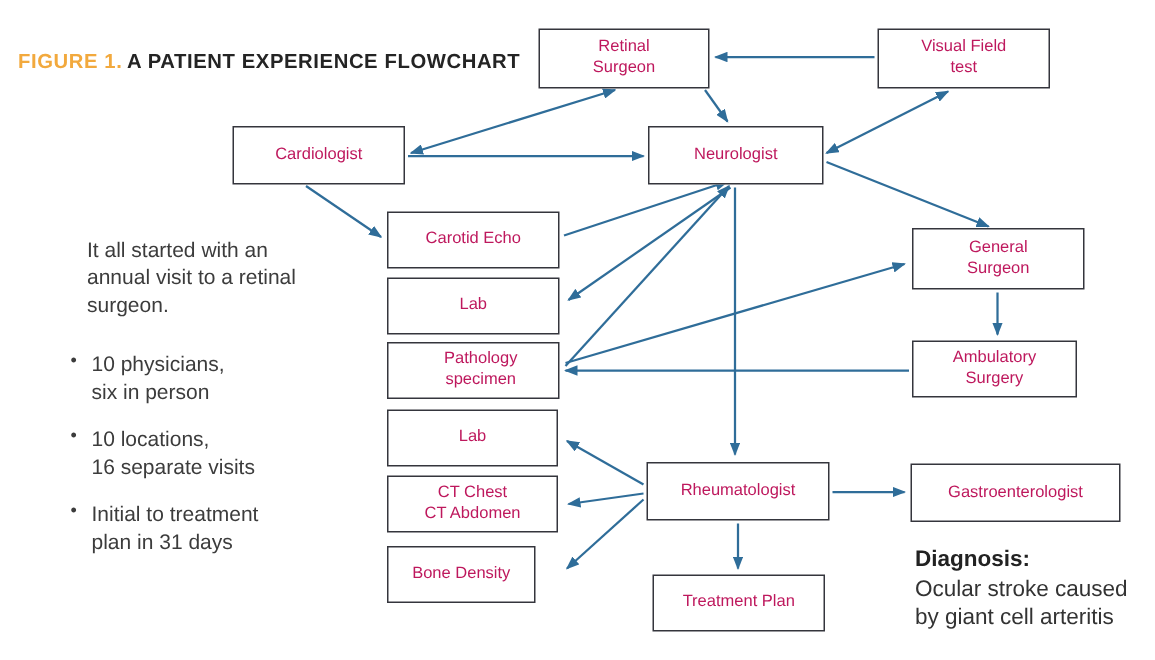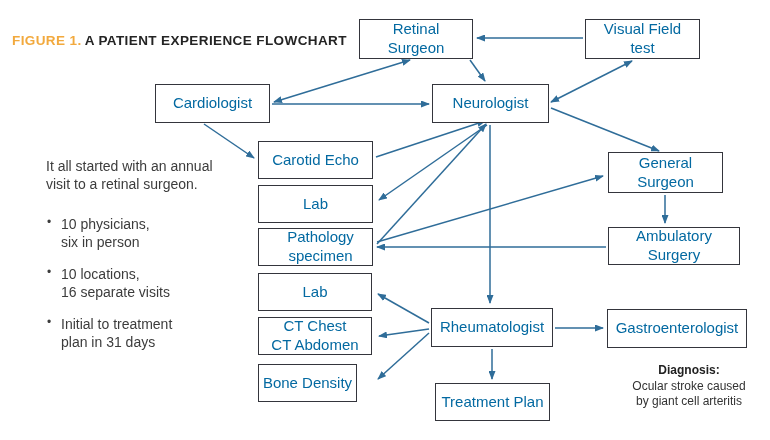--- a/index.html
+++ b/index.html
@@ -24,59 +24,58 @@
   .title .fig { color: #f2a93d; margin-right: 3px; }
   .intro {
     position: absolute;
     left: 46px;
     top: 157px;
     width: 178px;
     font-size: 14px;
     line-height: 1.32;
     color: #3c3c3c;
   }
-  .intro p { margin: 0 0 21px 0; }
+  .intro p { margin: 0 0 21px 12px; }
   .intro ul { list-style: none; margin: 0; padding: 0; }
   .intro li {
     position: relative;
     padding-left: 15px;
     margin-bottom: 13px;
     white-space: pre-line;
   }
   .intro li::before {
     content: "\2022";
     position: absolute;
     left: 1px;
     top: 0;
     font-size: 12px;
     color: #3c3c3c;
   }
   .diagnosis {
     position: absolute;
     left: 610px;
     top: 363px;
     width: 158px;
-    font-size: 12px;
+    font-size: 15px;
     line-height: 1.3;
     color: #333333;
-    text-align: center;
   }
   .diagnosis .dx-label { font-weight: bold; color: #222222; }
   .node {
     position: absolute;
     box-sizing: border-box;
     background: #ffffff;
     border: 1.5px solid #34353c;
     display: flex;
     align-items: center;
     justify-content: center;
     text-align: center;
-    font-size: 15px;
+    font-size: 11px;
     line-height: 1.25;
-    color: #0369a1;
+    color: #be185d;
     white-space: pre-line;
   }
   svg.edges {
     position: absolute;
     left: 0;
     top: 0;
     width: 770px;
     height: 440px;
     pointer-events: none;
   }
@@ -144,21 +143,21 @@
       <div class="node" style="left: 585px; top: 19px; width: 115px; height: 40px; border-color: rgb(52, 53, 60);">Visual Field
 test</div>
       <div class="node" style="left: 155px; top: 84px; width: 115px; height: 39px; border-color: rgb(52, 53, 60); text-align: center;">Cardiologist</div>
       <div class="node" style="left: 432px; top: 84px; width: 117px; height: 39px; border-color: rgb(52, 53, 60);">Neurologist</div>
       <div class="node" style="left: 258px; top: 141px; width: 115px; height: 38px; border-color: rgb(52, 53, 60);">Carotid Echo</div>
       <div class="node" style="left: 258px; top: 185px; width: 115px; height: 38px; border-color: rgb(52, 53, 60);">Lab</div>
       <div class="node" style="left: 258px; top: 228px; width: 115px; height: 38px; border-color: rgb(52, 53, 60); padding-left: 10px;">Pathology
 specimen</div>
       <div class="node" style="left: 608px; top: 152px; width: 115px; height: 41px; border-color: rgb(52, 53, 60);">General
 Surgeon</div>
-      <div class="node" style="left: 608px; top: 227px; width: 132px; height: 38px; border-color: rgb(52, 53, 60);">Ambulatory
+      <div class="node" style="left: 608px; top: 227px; width: 110px; height: 38px; border-color: rgb(52, 53, 60);">Ambulatory
 Surgery</div>
       <div class="node" style="left: 258px; top: 273px; width: 114px; height: 38px; border-color: rgb(52, 53, 60);">Lab</div>
       <div class="node" style="left: 258px; top: 317px; width: 114px; height: 38px; border-color: rgb(52, 53, 60);">CT Chest
 CT Abdomen</div>
       <div class="node" style="left: 258px; top: 364px; width: 99px; height: 38px; border-color: rgb(52, 53, 60);">Bone Density</div>
       <div class="node" style="left: 431px; top: 308px; width: 122px; height: 39px; border-color: rgb(52, 53, 60);">Rheumatologist</div>
       <div class="node" style="left: 435px; top: 383px; width: 115px; height: 38px; border-color: rgb(52, 53, 60);">Treatment Plan</div>
       <div class="node" style="left: 607px; top: 309px; width: 140px; height: 39px; border-color: rgb(52, 53, 60);">Gastroenterologist</div>
     </div>
 

